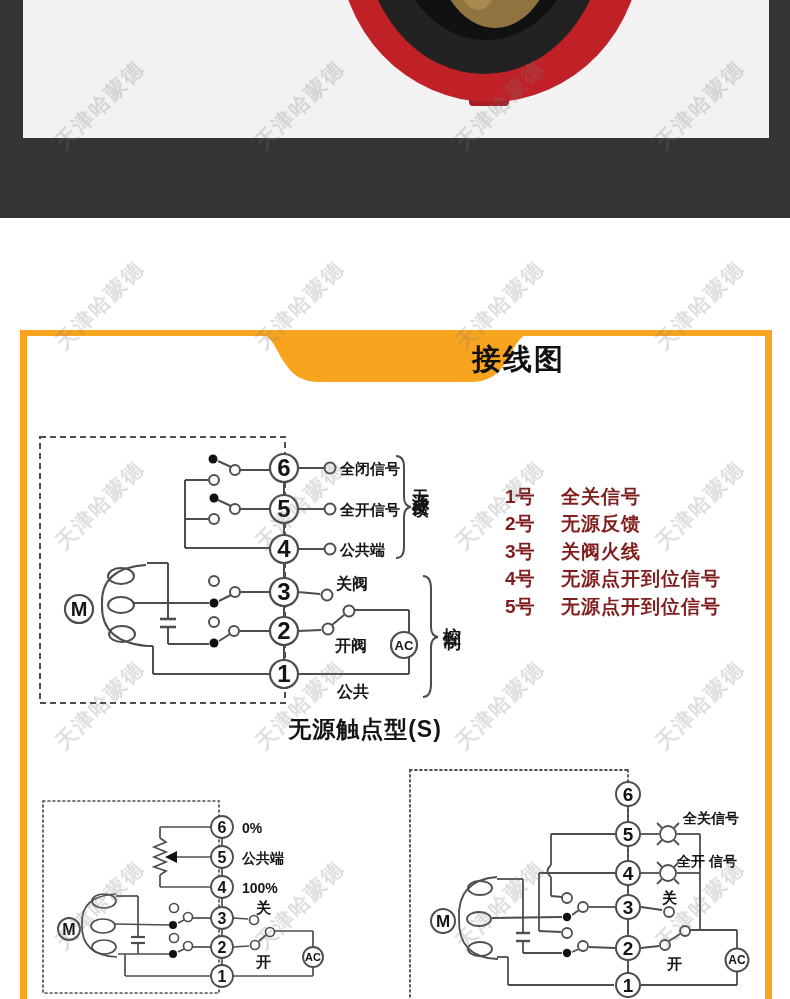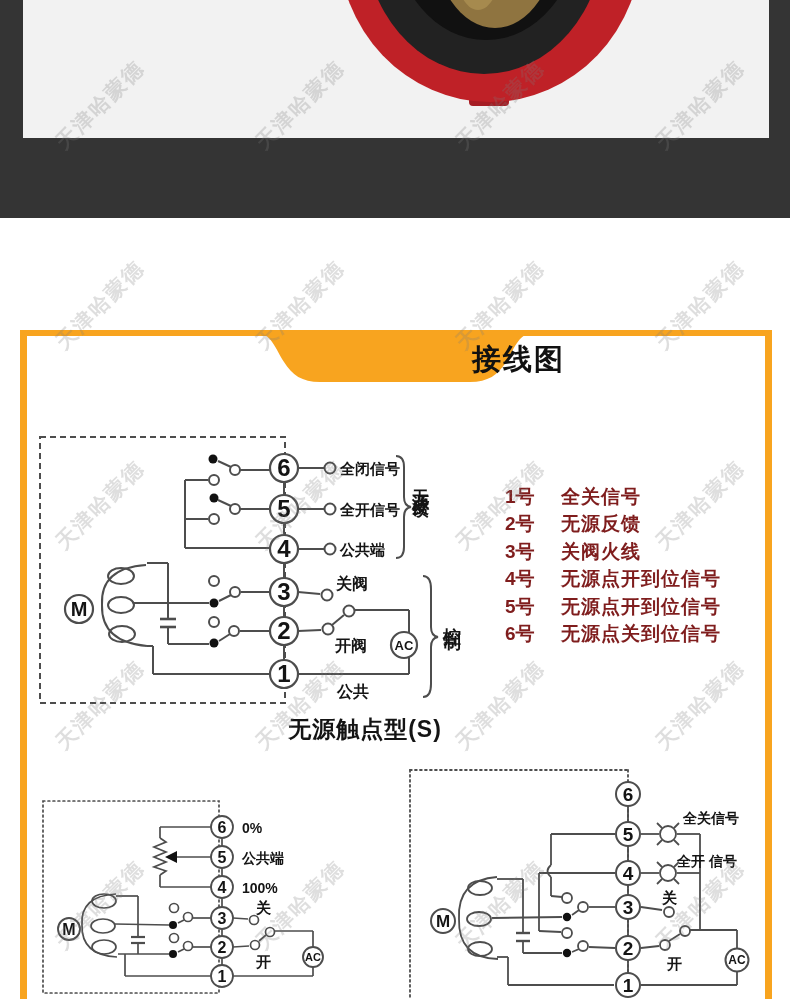--- a/index.html
+++ b/index.html
@@ -342,24 +342,20 @@
     <span class="legend-desc">关阀火线</span>
   </div>
   <div class="legend-row">
     <span class="legend-no">4号</span>
     <span class="legend-desc">无源点开到位信号</span>
   </div>
   <div class="legend-row">
     <span class="legend-no">5号</span>
     <span class="legend-desc">无源点开到位信号</span>
   </div>
-  <div class="legend-row">
-    <span class="legend-no">6号</span>
-    <span class="legend-desc">无源点关到位信号</span>
-  </div>
 </div>
 
 <div class="caption">无源触点型(S)</div>
 
 <div class="v-label feedback">无源反馈</div>
 <div class="v-label control">控制</div>
 
 <div class="watermark-layer">
     <span class="wm" style="left: 100px; top: 105px;">天津哈蒙德</span>
     <span class="wm" style="left: 300px; top: 105px;">天津哈蒙德</span>

